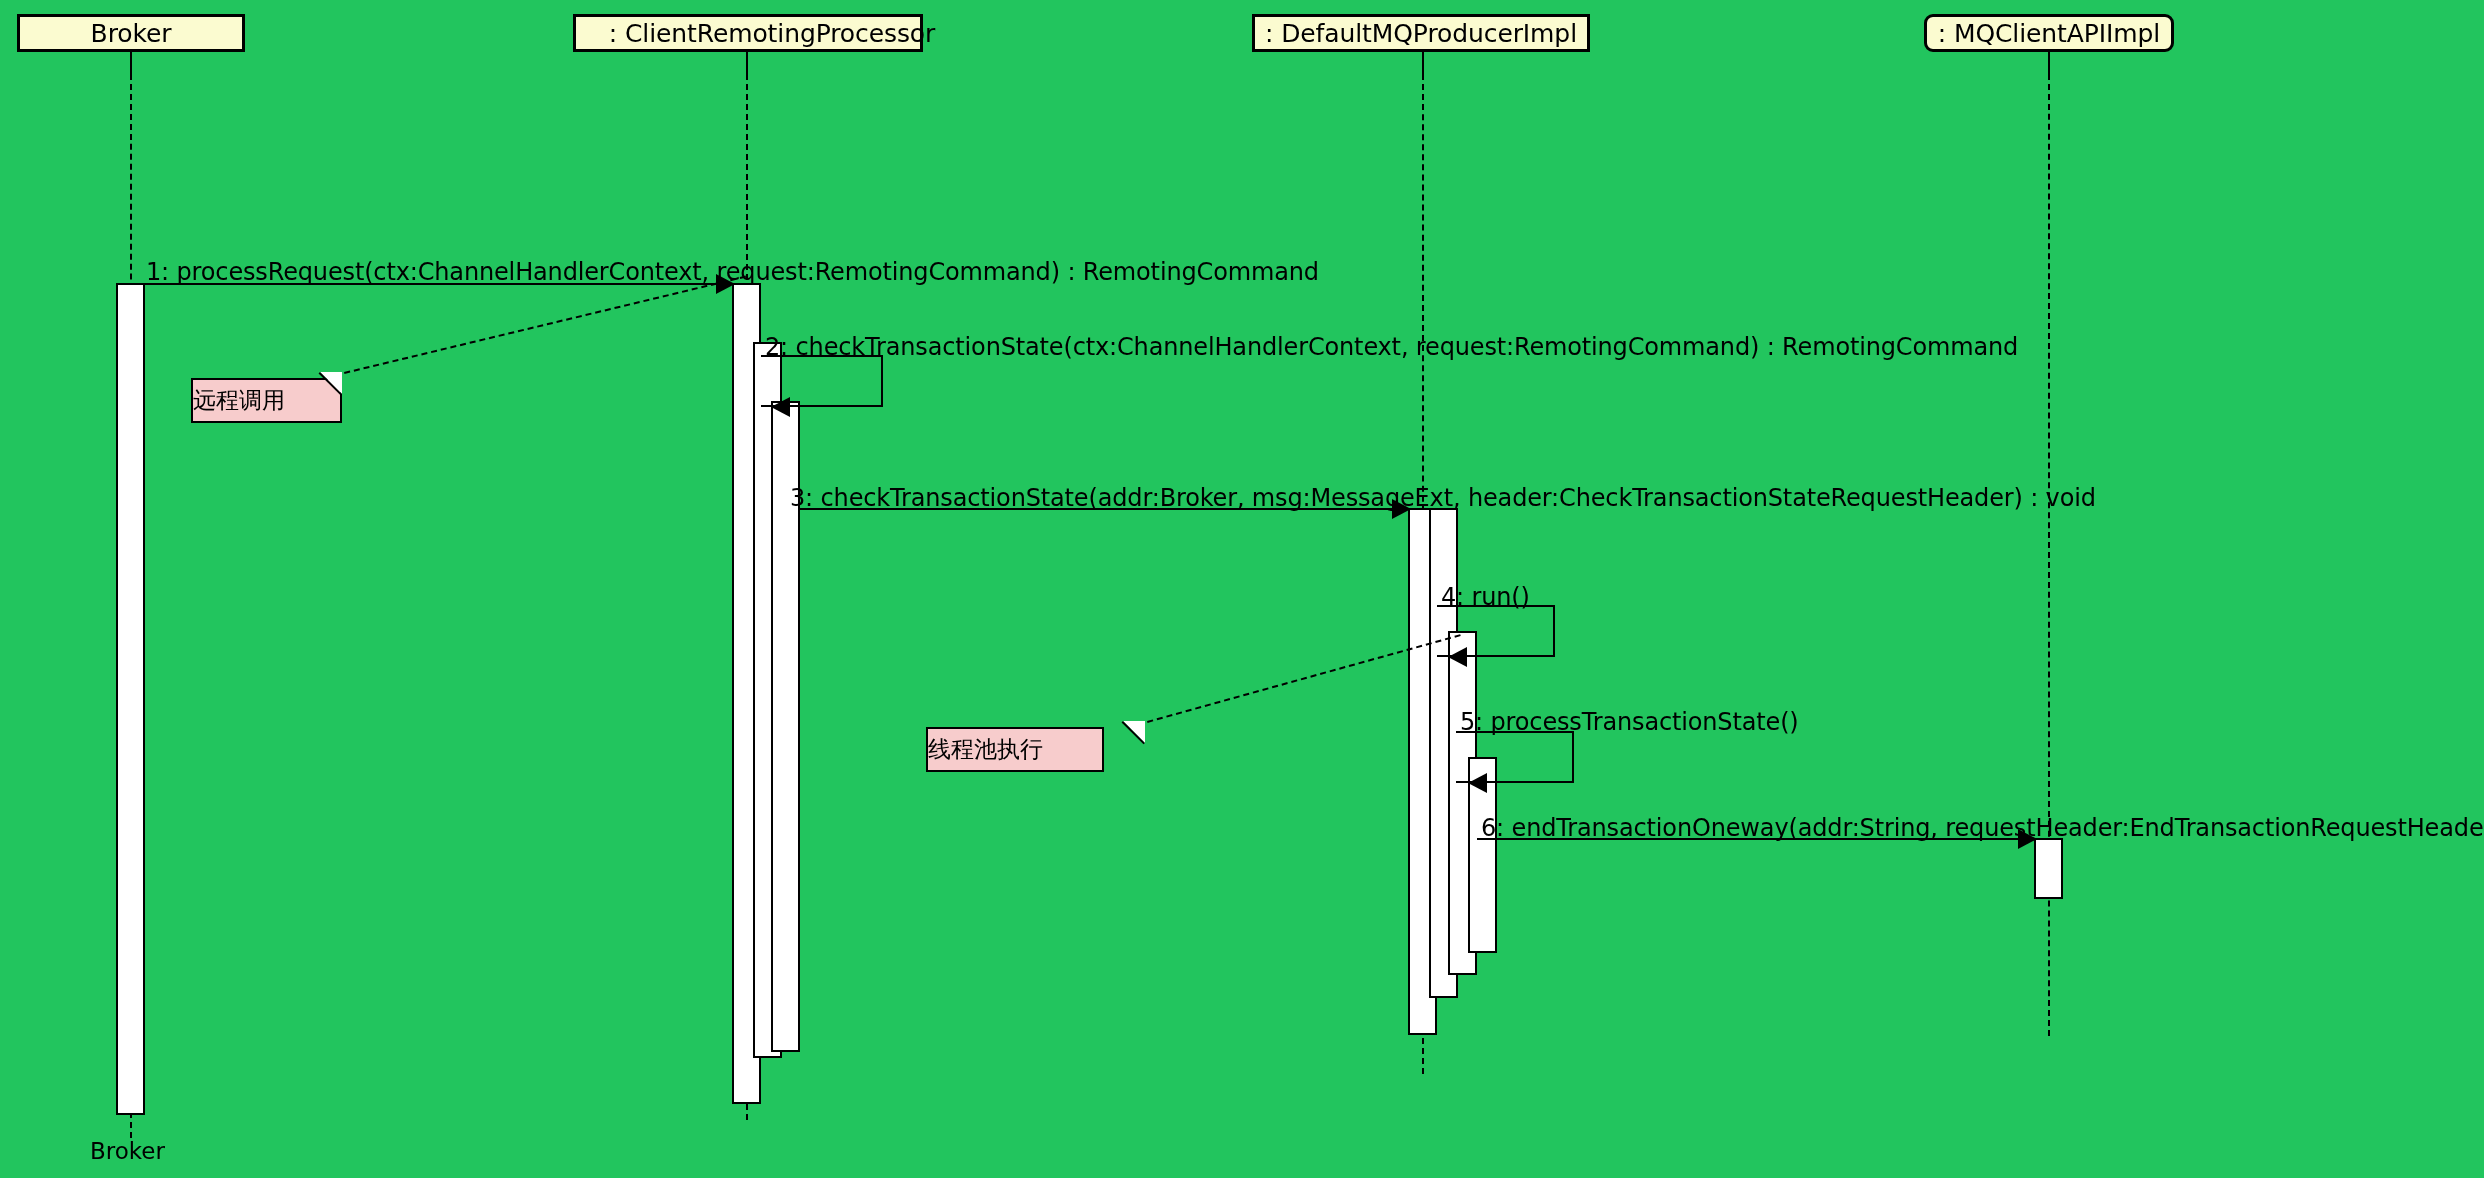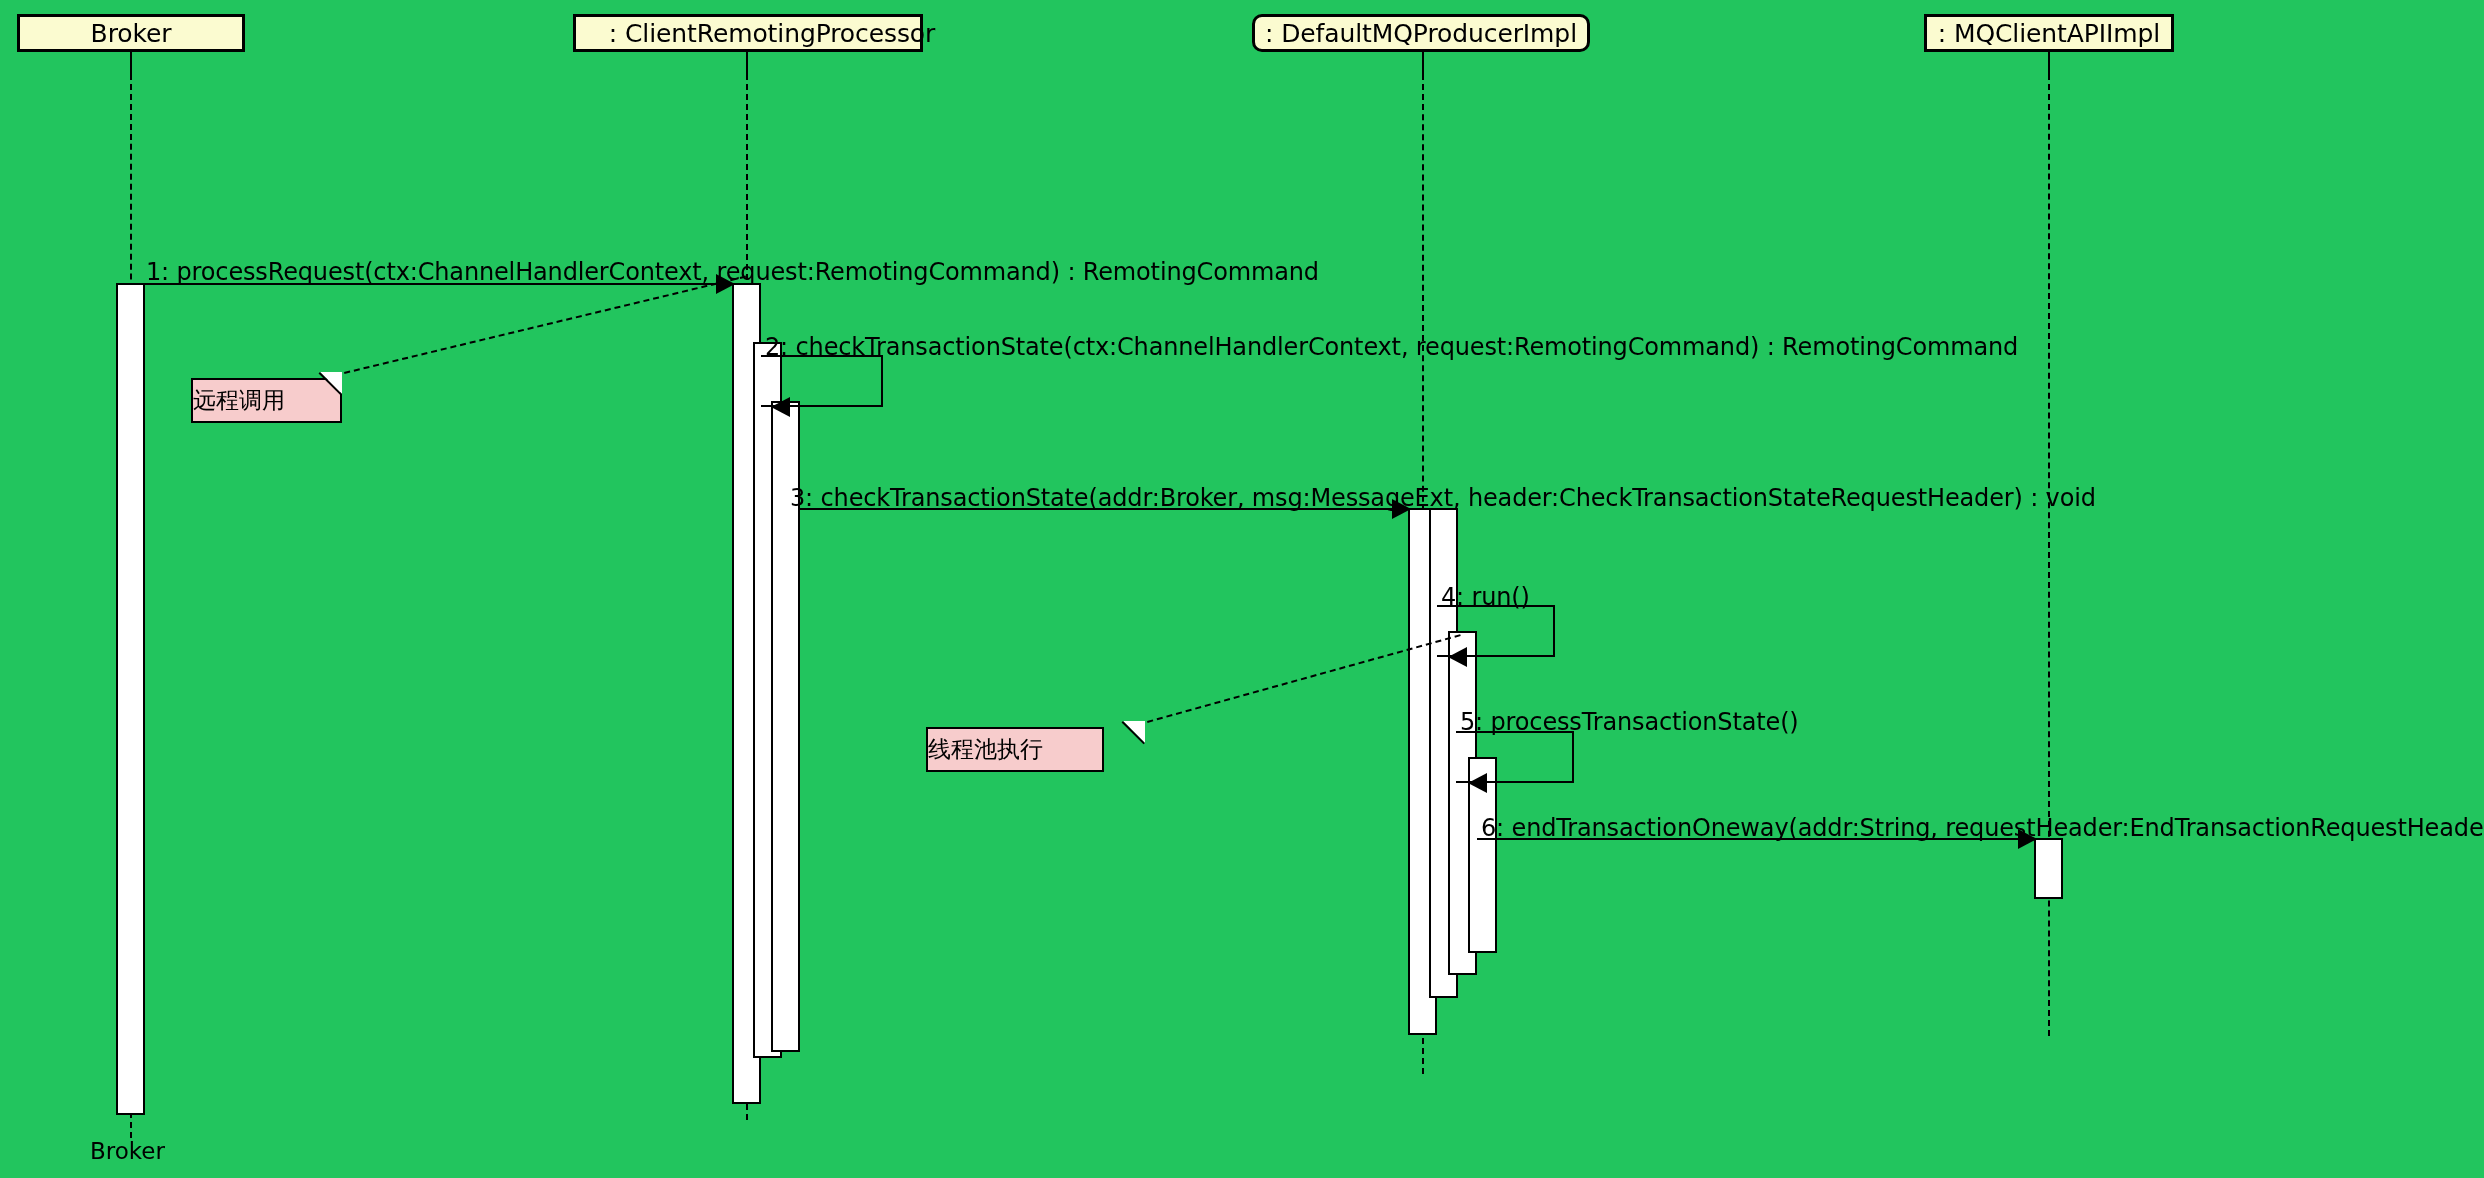--- a/index.html
+++ b/index.html
@@ -160,32 +160,32 @@
   <div class="lifeline-head" style="left:573px; top:14px; width:350px; height:38px;padding-left:48px;">
     <span>: ClientRemotingProcessor</span>
   </div>
   <div class="lifeline-stub" style="left:746px; top:52px; height:22px;"></div>
   <div class="lifeline" style="left:746px; top:74px; height:1046px;"></div>
 
   <div class="activation" style="left:732px; top:283px; width:29px; height:821px;"></div>
   <div class="activation" style="left:753px; top:342px; width:29px; height:716px;"></div>
   <div class="activation" style="left:771px; top:401px; width:29px; height:651px;"></div>
 
-  <div class="lifeline-head" style="left:1252px; top:14px; width:338px; height:38px;border-radius:10px;">
+  <div class="lifeline-head" style="left:1252px; top:14px; width:338px; height:38px;">
     <span>: DefaultMQProducerImpl</span>
   </div>
   <div class="lifeline-stub" style="left:1422px; top:52px; height:22px;"></div>
   <div class="lifeline" style="left:1422px; top:74px; height:1000px;"></div>
 
   <div class="activation" style="left:1408px; top:508px; width:29px; height:527px;"></div>
   <div class="activation" style="left:1429px; top:508px; width:29px; height:490px;"></div>
   <div class="activation" style="left:1448px; top:631px; width:29px; height:344px;"></div>
   <div class="activation" style="left:1468px; top:757px; width:29px; height:196px;"></div>
 
-  <div class="lifeline-head" style="left:1924px; top:14px; width:250px; height:38px;">
+  <div class="lifeline-head" style="left:1924px; top:14px; width:250px; height:38px;border-radius:9px;">
     <span>: MQClientAPIImpl</span>
   </div>
   <div class="lifeline-stub" style="left:2048px; top:52px; height:22px;"></div>
   <div class="lifeline" style="left:2048px; top:74px; height:962px;"></div>
 
   <div class="activation" style="left:2034px; top:838px; width:29px; height:61px;"></div>
 
   <div class="msg-label" style="left:146px; top:258px;">1: processRequest(ctx:ChannelHandlerContext, request:RemotingCommand) : RemotingCommand</div>
   <div class="msg-line" style="left:145px; top:283px; width:590px;"></div>
   <div class="msg-arrow" style="left:716px; top:274px;"></div>

